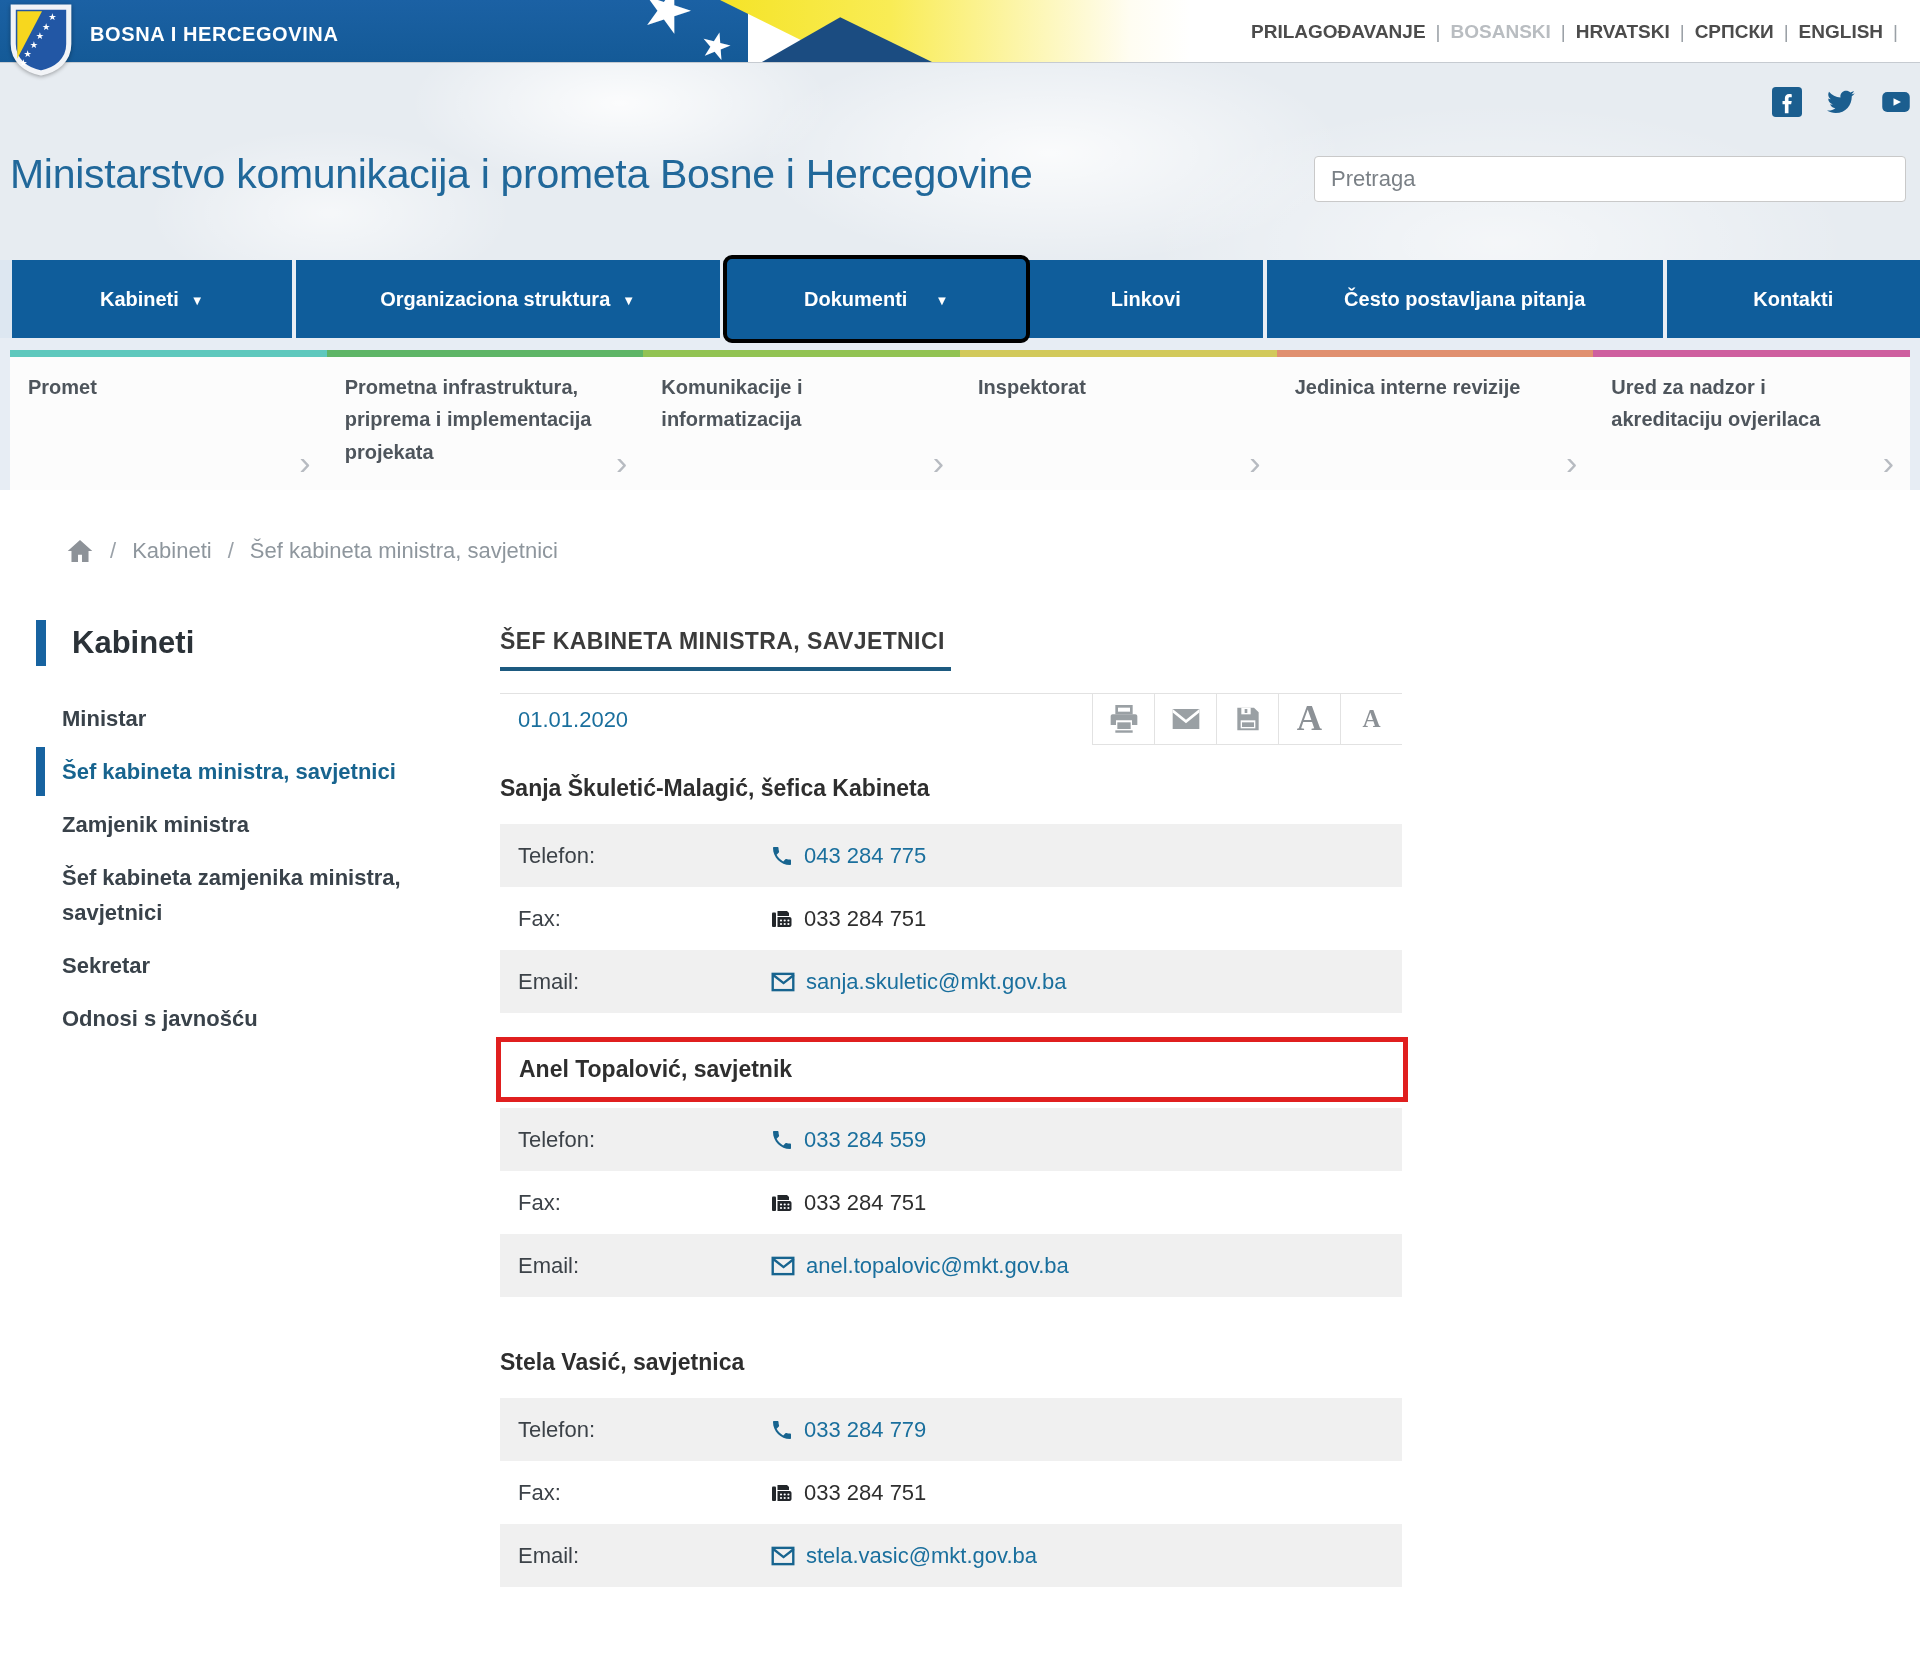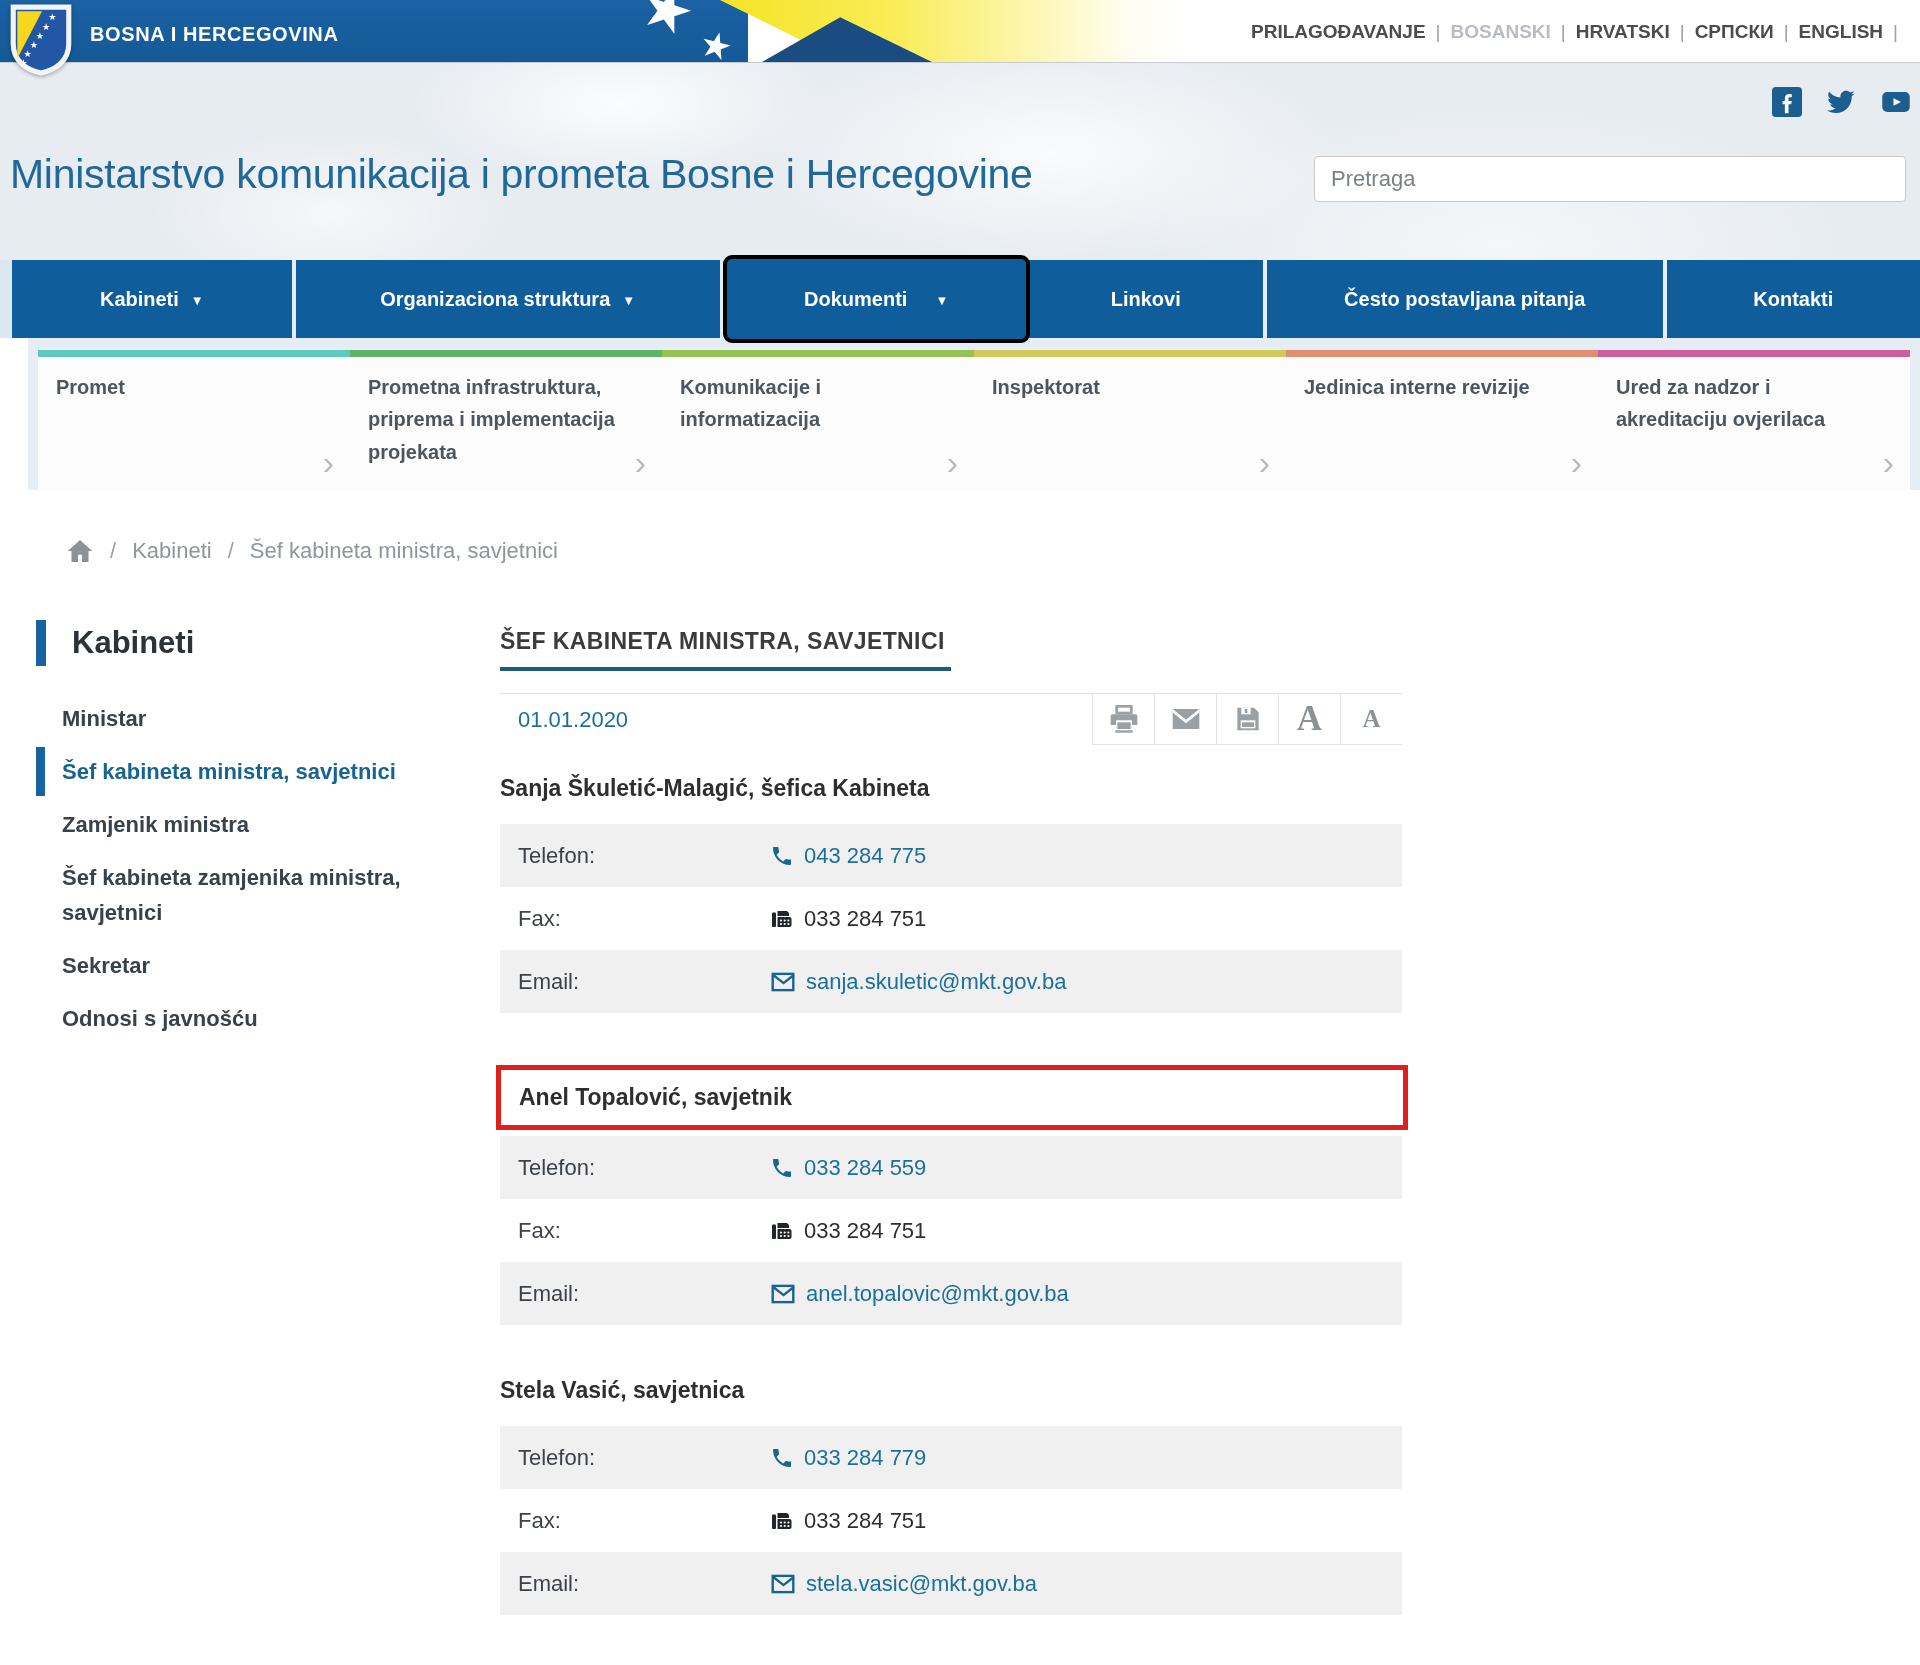--- a/index.html
+++ b/index.html
@@ -51,21 +51,21 @@
   
   .mainnav{ height:78px; background:#dde7f1; display:flex; padding-left:12px; }
   .nav-item{ position:relative; background:#0f5d9b; color:#fff; font-size:20px; font-weight:bold;
     display:flex; align-items:center; justify-content:center; gap:12px; cursor:pointer;
     border-right:4px solid #e8eef5; }
   .nav-item:last-child{ border-right:none; }
   .nav-item .caret{ font-size:13px; margin-top:2px; }
   .nav-item.focused{ border:4px solid #000; border-radius:9px; margin:-5px -1px; z-index:3; }
 
   
-  .subnav{ height:152px; background:#e7edf4; display:flex; padding:12px 10px 0 10px;margin-left:28px; }
+  .subnav{ height:152px; background:#e7edf4; display:flex; padding:12px 10px 0 10px; }
   .subcard{ flex:1; background:#fcfcfc; border-top:7px solid #999; position:relative;
     padding:14px 34px 8px 18px; font-size:20px; font-weight:bold; color:#4e555c; line-height:1.62; cursor:pointer; }
   .subcard .chev{ position:absolute; right:16px; bottom:0px; font-size:34px; font-weight:normal; color:#b7bbc1; }
 
   
   .breadcrumb{ padding:47px 0 0 66px; height:125px; display:flex; align-items:flex-start; gap:16px;
     font-size:22px; color:#8e969d; }
   .breadcrumb a{ color:#8e969d; text-decoration:none; }
   .breadcrumb .bsep{ color:#9aa1a8; }
   .breadcrumb .crumb-row{ display:flex; align-items:center; gap:16px; }
@@ -90,21 +90,21 @@
     letter-spacing:.4px; padding:0 6px 12px 0; border-bottom:4px solid #1d5a80; }
   .toolbar{ margin-top:22px; border-top:1px solid #e2e2e2; display:flex; justify-content:space-between; }
   .pubdate{ padding:13px 0 0 18px; color:#1a6f9d; font-size:22px; }
   .tools{ display:flex; border-bottom:1px solid #e2e2e2; }
   .tool{ width:62px; height:50px; display:flex; align-items:center; justify-content:center;
     border-left:1px solid #e2e2e2; cursor:pointer; color:#8c9196; }
   .tool.font-big{ font-family:"Liberation Serif",serif; font-size:35px; font-weight:bold; }
   .tool.font-small{ font-family:"Liberation Serif",serif; font-size:25px; font-weight:bold; }
 
   .person-name{ font-size:23px; font-weight:bold; color:#2e2e2e; margin:30px 0 22px 0; }
-  .hl-box{ border:5px solid #e01f1f; margin:52px -6px 6px -4px; padding:14px 18px; background:#fff; }
+  .hl-box{ border:5px solid #e01f1f; margin:24px -6px 6px -4px; padding:14px 18px; background:#fff; }
   .hl-box .person-name{ margin:0; }
   .person-name.after-rows{ margin-top:52px; }
 
   .crow{ display:flex; align-items:center; height:63px; font-size:22px; }
   .crow.gray{ background:#f0f0f0; }
   .crow .lbl{ width:270px; padding-left:18px; color:#3c4248; flex-shrink:0; }
   .crow .val{ display:flex; align-items:center; gap:10px; }
   .crow .val a{ color:#1a6f9d; text-decoration:none; }
   .crow .val .plain{ color:#2e2e2e; }
   .crow .icon{ line-height:0; }

